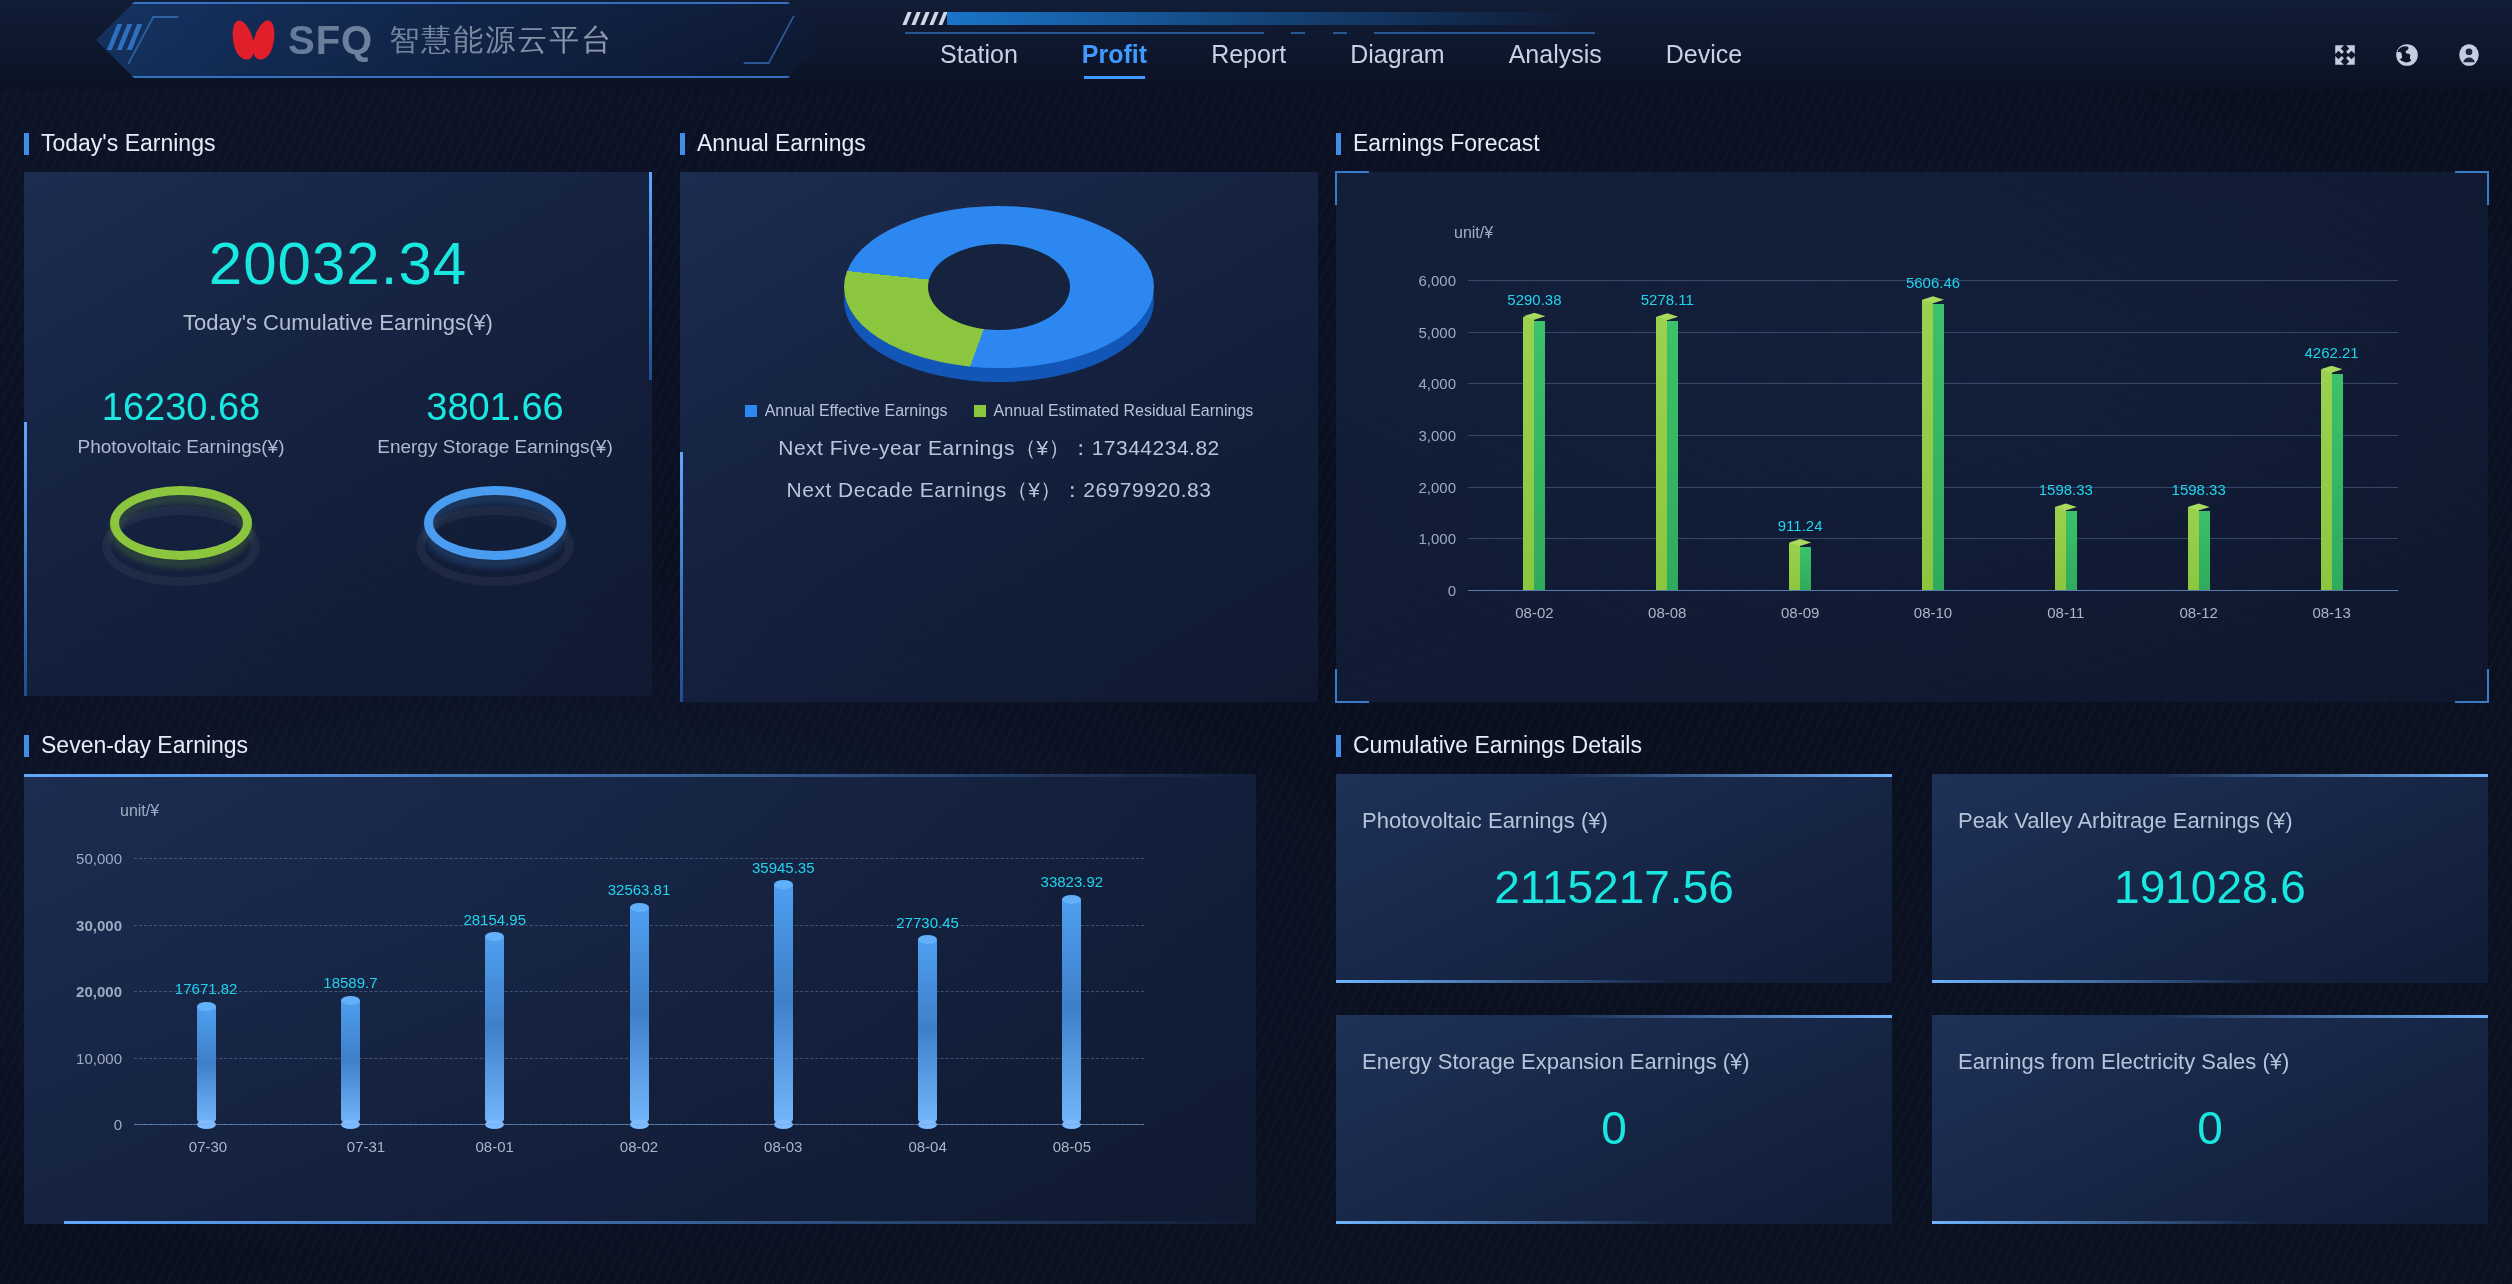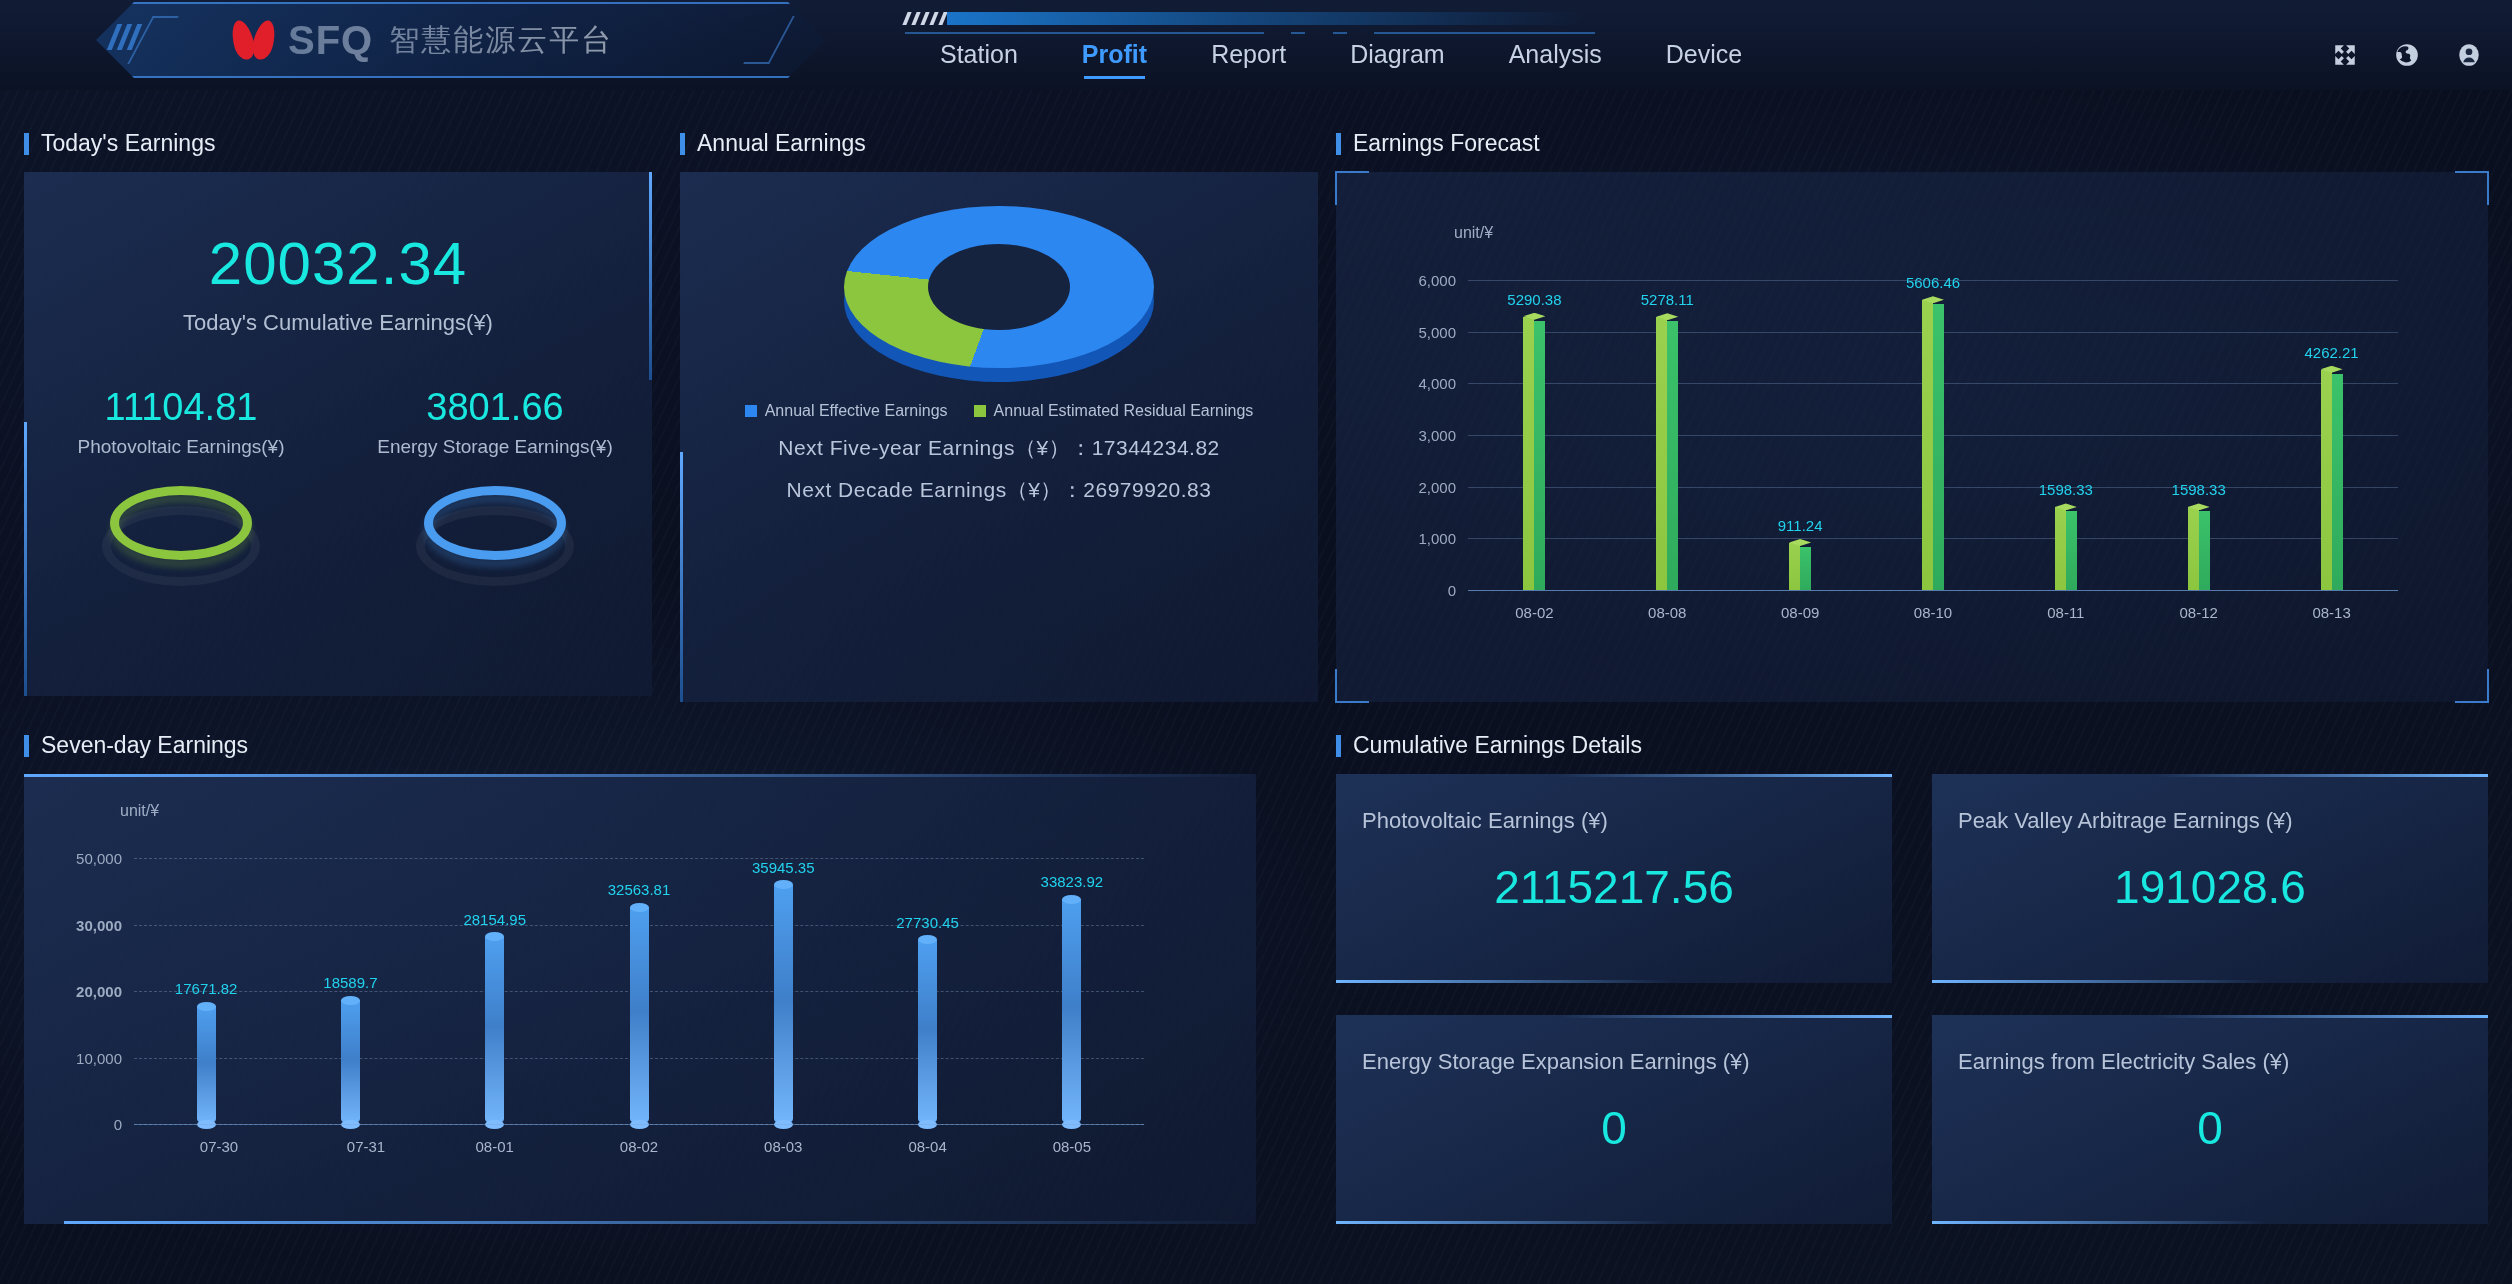--- a/index.html
+++ b/index.html
@@ -260,21 +260,21 @@
   <div class="vbar" style="left:0; top:250px; height:274px;"></div>
   <div class="vbar" style="right:0; top:0; height:208px;"></div>
 
   <div style="padding-top:62px;">
     <div class="big-val">20032.34</div>
     <div class="big-lab">Today's Cumulative Earnings(¥)</div>
   </div>
 
   <div style="display:flex; margin-top:52px;">
     <div style="flex:1;">
-      <div class="sub-val">11104.81</div>
+      <div class="sub-val">16230.68</div>
       <div class="sub-lab">Photovoltaic Earnings(¥)</div>
       <div class="ring" style="--rc:#8cc63f;">
         <div class="shadow"></div>
           <div class="glow"></div>
           <div class="main"></div>
       </div>
     </div>
     <div style="flex:1;">
       <div class="sub-val">3801.66</div>
       <div class="sub-lab">Energy Storage Earnings(¥)</div>
@@ -417,21 +417,21 @@
         <div class="gl" style="top: 66.5px; background: none; border-top: 1px dashed rgba(150, 175, 215, 0.35);"></div>
         <div class="ytick" style="top: 66.5px; font-weight: bold;">30,000</div>
         <div class="gl" style="top: 0px; background: none; border-top: 1px dashed rgba(150, 175, 215, 0.35);"></div>
         <div class="ytick" style="top: 0px;">50,000</div>
         <div class="cyl" style="left: 62.6429px; height: 117.518px;">
           <div class="body" style="height:117.51760300000001px"></div>
                      <div class="cap" style="top:-4.5px"></div>
                      <div class="cap" style="bottom:-4.5px; background:#7fbcff"></div>
         </div>
         <div class="vlabel" style="left: 72.1429px; top: 122.482px;">17671.82</div>
-        <div class="xlab" style="left: 85px;">07-30</div>
+        <div class="xlab" style="left: 74px;">07-30</div>
         <div class="cyl" style="left: 206.929px; height: 123.622px;">
           <div class="body" style="height:123.62150500000001px"></div>
                      <div class="cap" style="top:-4.5px"></div>
                      <div class="cap" style="bottom:-4.5px; background:#7fbcff"></div>
         </div>
         <div class="vlabel" style="left: 216.429px; top: 116.378px;">18589.7</div>
         <div class="xlab" style="left: 232px;">07-31</div>
         <div class="cyl" style="left: 351.214px; height: 187.23px;">
           <div class="body" style="height:187.2304175px"></div>
                      <div class="cap" style="top:-4.5px"></div>

